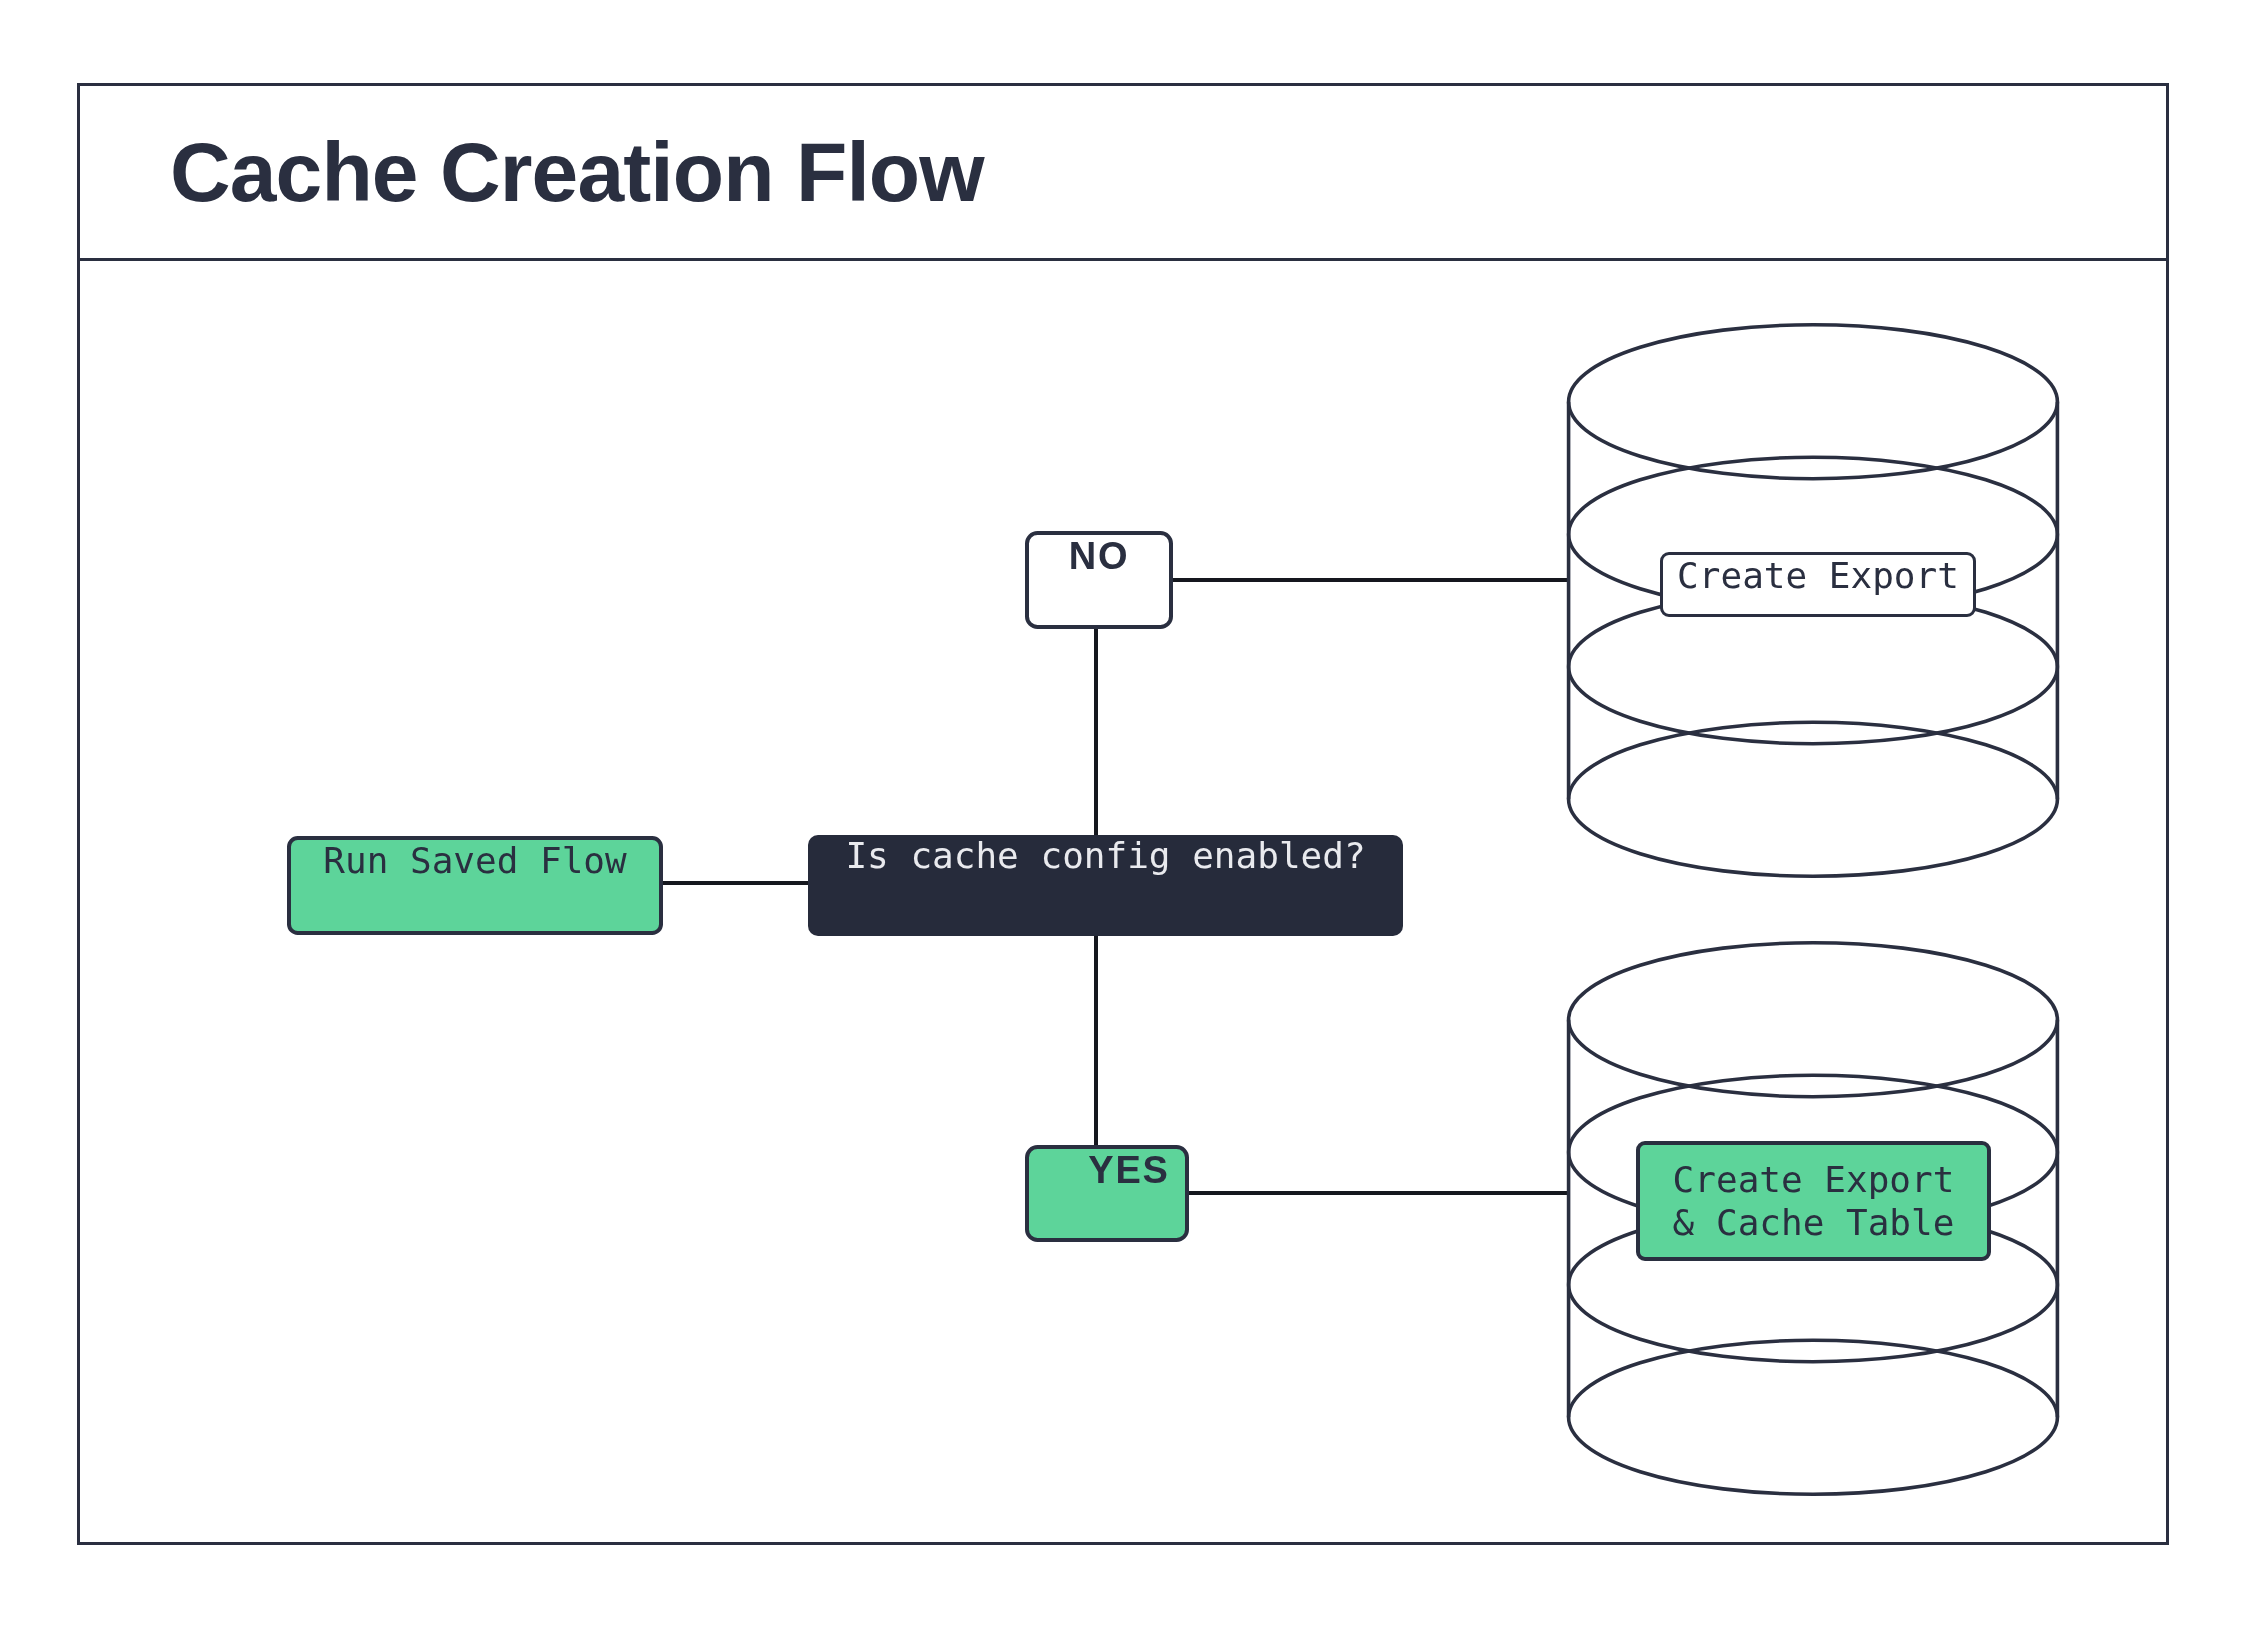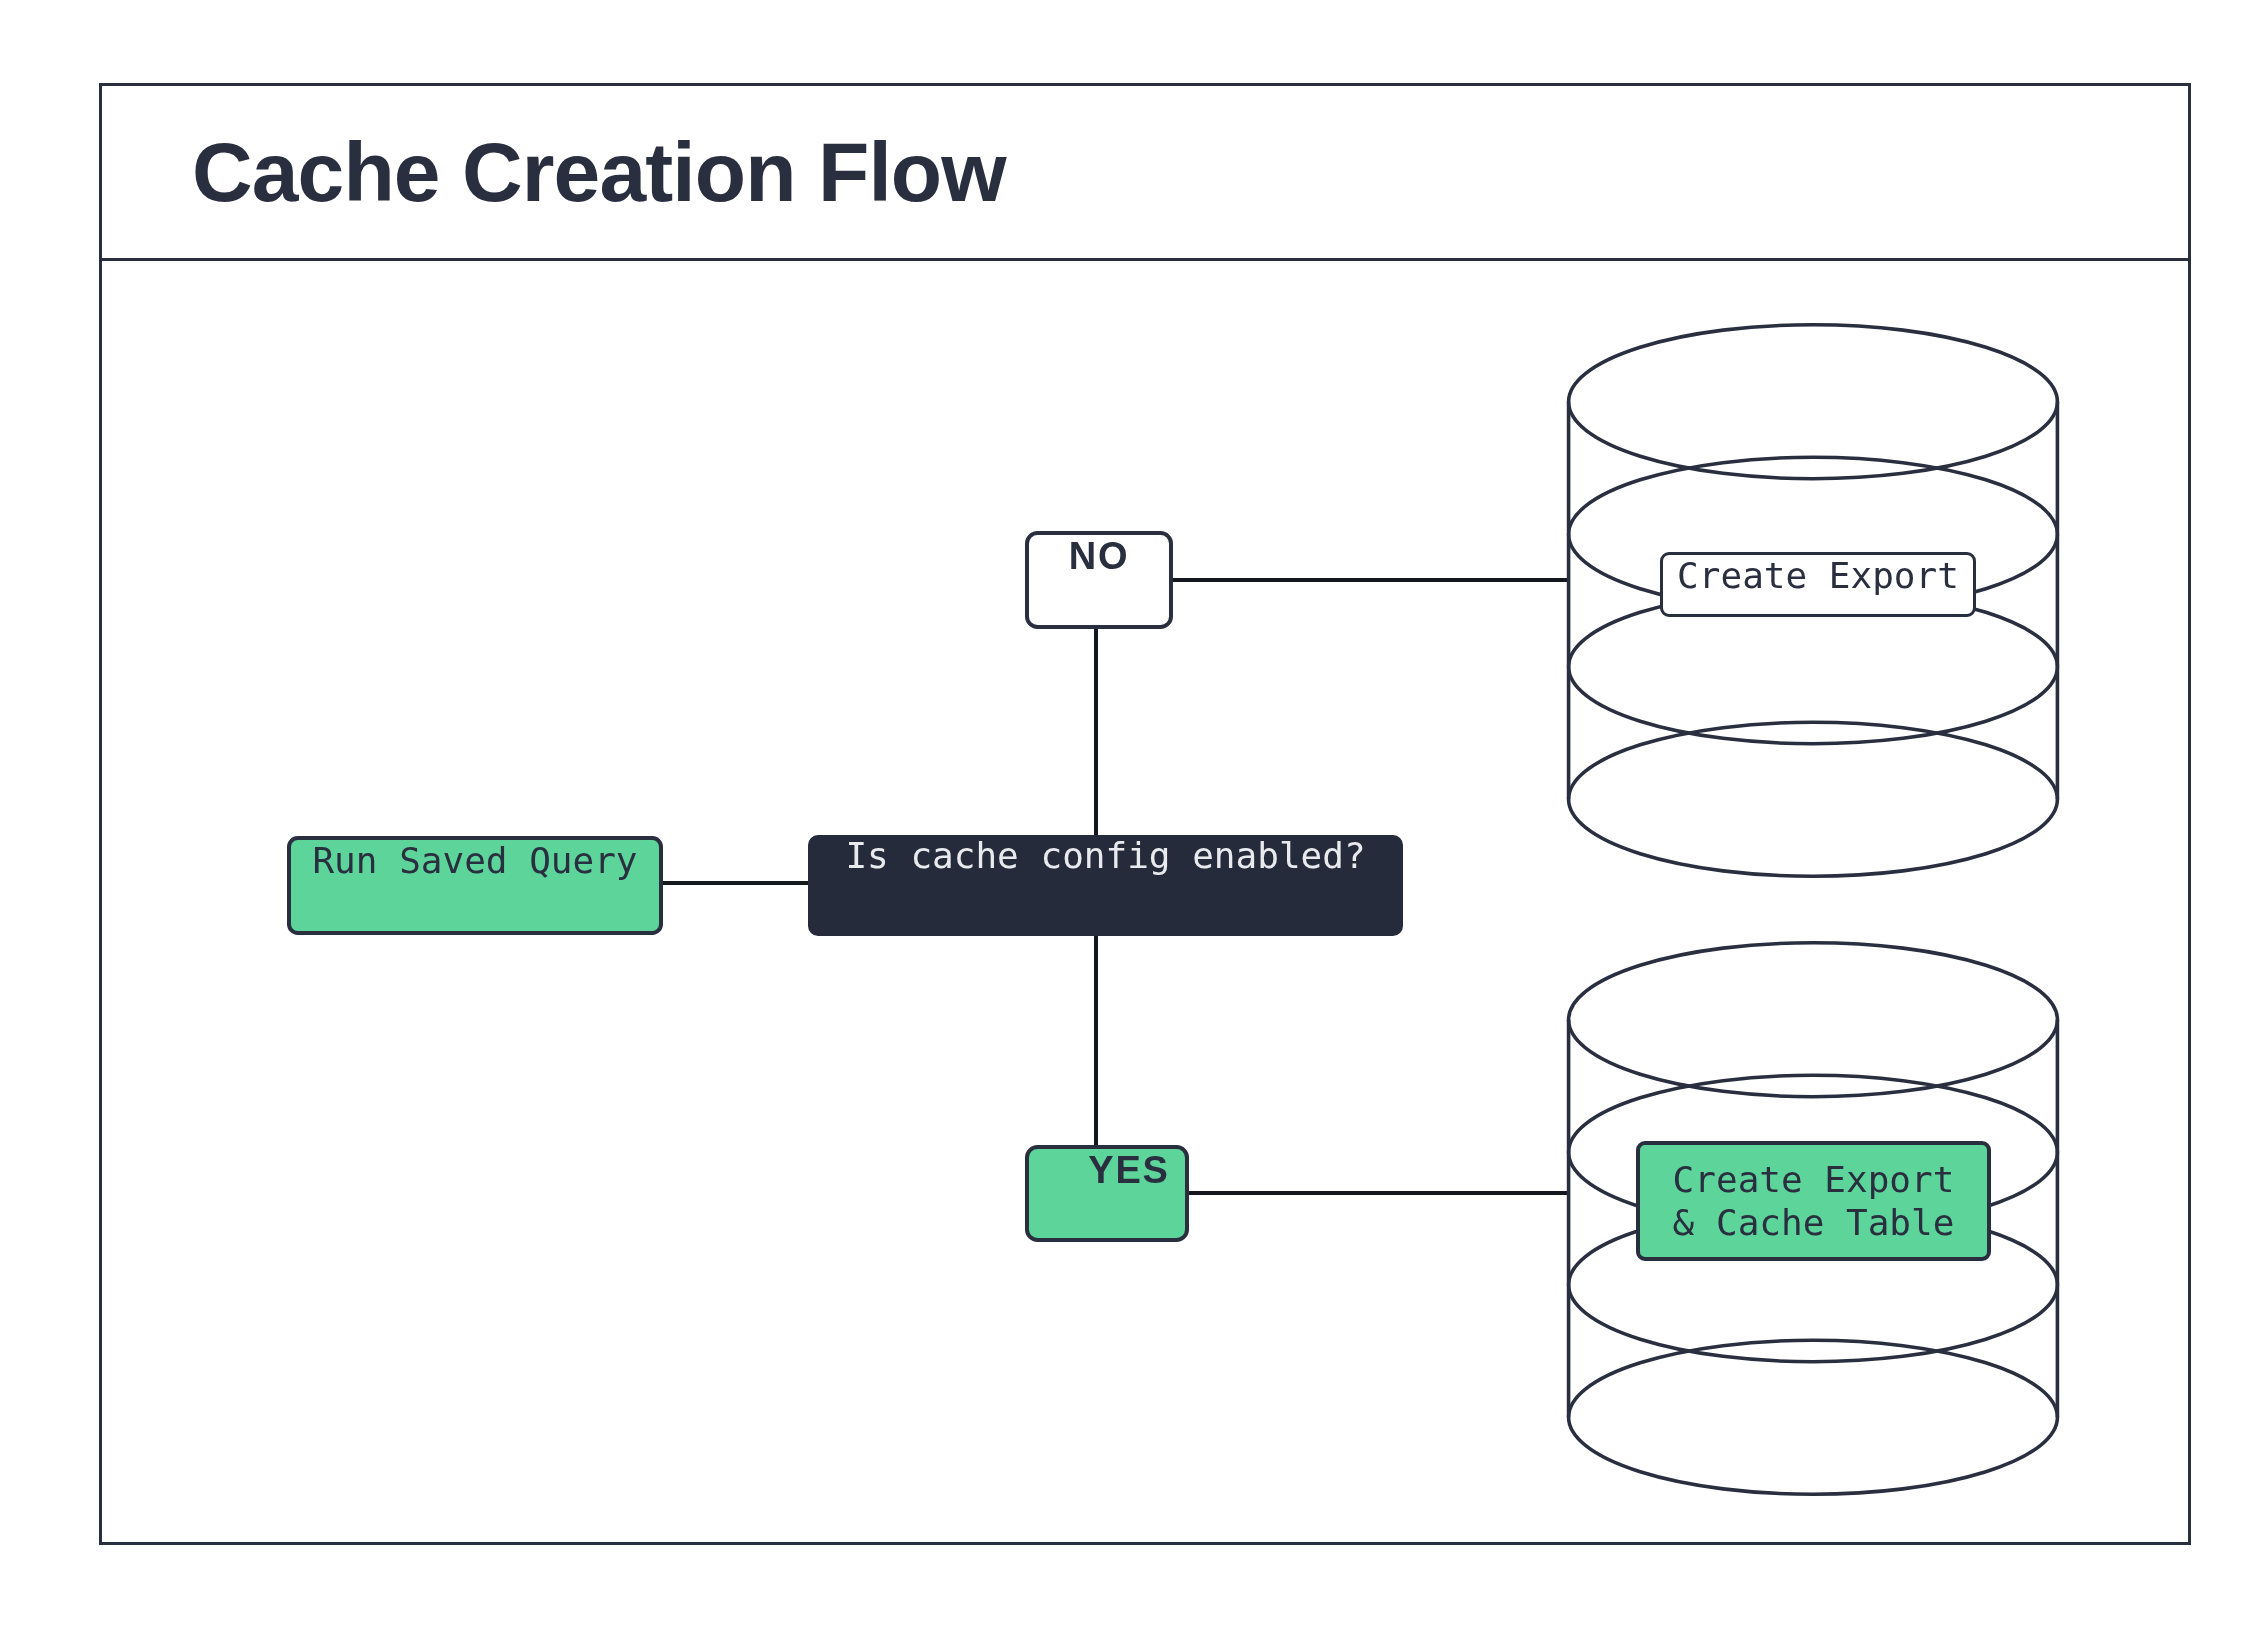--- a/index.html
+++ b/index.html
@@ -10,21 +10,21 @@
   .canvas {
     position: relative;
     width: 2268px;
     height: 1626px;
     background: var(--background, #ffffff);
     font-family: "Liberation Sans", sans-serif;
     overflow: hidden;
   }
   .frame {
     position: absolute;
-    left: 99px; top: 83px;
+    left: 77px; top: 83px;
     width: 2092px; height: 1462px;
     border: 3.6px solid var(--ink, #2a2f40);
     box-sizing: border-box;
     background: transparent;
   }
   .header {
     position: absolute;
     left: 0; top: 0;
     width: 100%; height: 175px;
     border-bottom: 3.6px solid var(--ink, #2a2f40);
@@ -140,21 +140,21 @@
     </div>
   </div>
 
   <div class="edge edge-start-decision"></div>
   <div class="edge edge-decision-no"></div>
   <div class="edge edge-no-db"></div>
   <div class="edge edge-decision-yes"></div>
   <div class="edge edge-yes-db"></div>
 
   <div class="node node-start">
-    <span>Run Saved Query</span>
+    <span>Run Saved Flow</span>
   </div>
 
   <div class="node node-decision">
     <span>Is cache config enabled?</span>
   </div>
 
   <div class="node node-no">
     <span>NO</span>
   </div>
 

